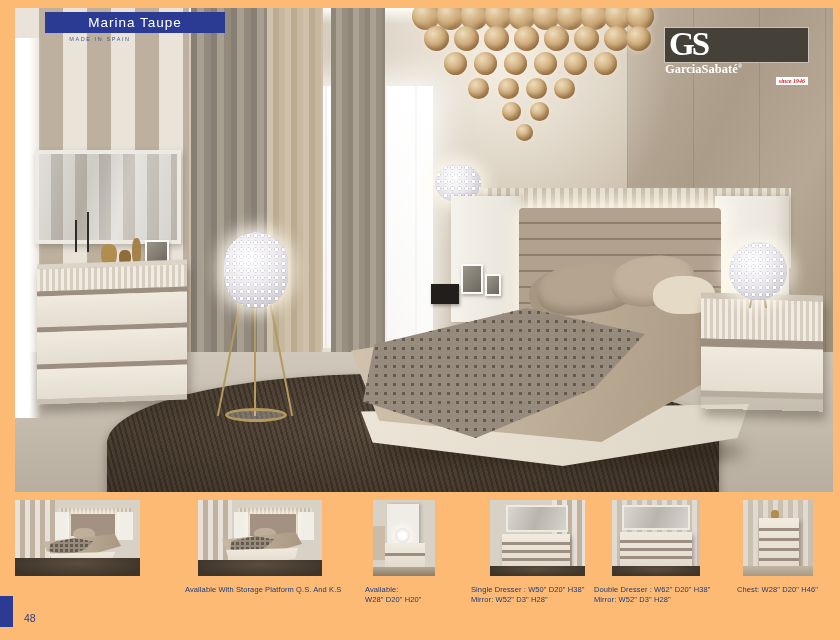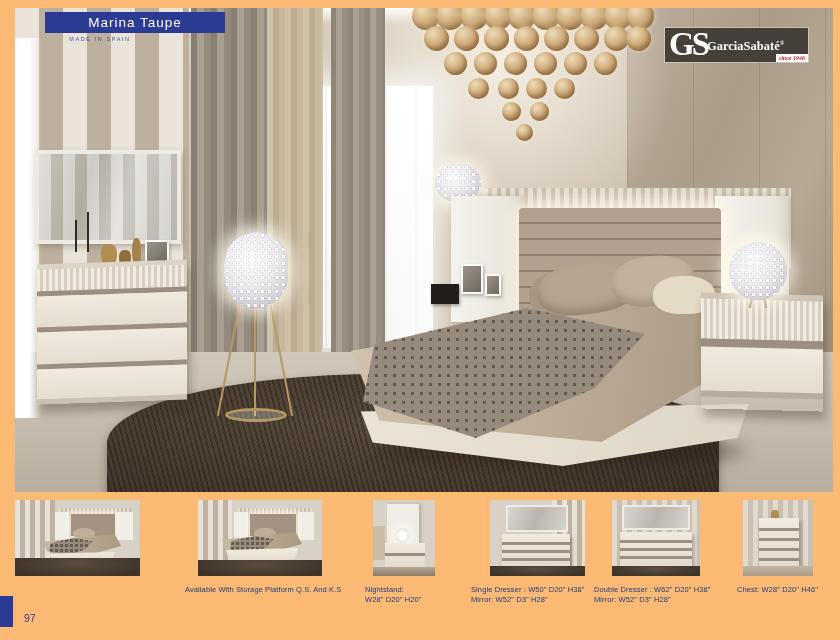--- a/index.html
+++ b/index.html
@@ -101,21 +101,21 @@
       background:radial-gradient(circle at 35% 30%,#eedcba 0%,#d4b384 40%,#b98f5c 75%,#97713f 100%);
       box-shadow:inset -2px -3px 4px rgba(90,60,25,.4),0 0 6px rgba(255,240,210,.5);}
 
   
   .title-box{left:45px;top:12px;width:180px;height:21px;background:var(--navy);
       display:flex;align-items:center;justify-content:center;z-index:30;}
   .title-text{color:#fff;font-size:13.5px;letter-spacing:1px;}
   .made-in{left:45px;top:36px;width:110px;text-align:center;color:var(--navy);
       font-size:5.5px;letter-spacing:1.6px;z-index:30;opacity:.85;}
   .logo{left:665px;top:28px;width:143px;height:34px;background:var(--logo-bg);
-      display:flex;align-items:stretch;z-index:30;box-shadow:0 0 0 1px rgba(255,255,255,.35);}
+      display:flex;align-items:stretch;z-index:30;box-shadow:0 0 0 1px rgba(255,255,255,.35);flex-direction:column;}
   .logo-gs{font-family:"Liberation Serif",serif;font-weight:bold;color:#fff;font-size:33px;
       line-height:32px;letter-spacing:-3px;padding-left:4px;}
   .logo-right{position:relative;flex:1;display:flex;flex-direction:column;justify-content:flex-end;}
   .logo-name{font-family:"Liberation Serif",serif;font-weight:bold;color:#fff;font-size:12.5px;
       line-height:13px;white-space:nowrap;}
   .logo-reg{font-size:6px;vertical-align:super;}
   .logo-since{align-self:flex-end;background:#fff;color:var(--logo-red);
       font-family:"Liberation Serif",serif;font-style:italic;font-weight:bold;
       font-size:6px;line-height:8px;padding:0 3px;margin-top:1px;}
 
@@ -328,30 +328,30 @@
     <div class="abs t-band" style="left:16px;top:38px;width:40px;height:3px;"></div>
     <div class="abs t-band" style="left:16px;top:48px;width:40px;height:3px;"></div>
     <div class="abs t-band" style="left:16px;top:58px;width:40px;height:3px;"></div>
     <div class="abs" style="left:0;top:66px;width:70px;height:10px;background:linear-gradient(180deg,#c2b6a3,#a99a84);"></div>
   </div>
 
   <div class="abs caption" style="left:185px;">
     <div>Available With Storage Platform Q.S. And K.S</div>
   </div>
   <div class="abs caption" style="left:365px;">
-    <div>Nightstand:</div>
+    <div>Available:</div>
     <div>W28" D20" H20"</div>
   </div>
   <div class="abs caption" style="left:471px;">
     <div>Single Dresser : W50" D20" H38"</div>
     <div>Mirror: W52" D3" H28"</div>
   </div>
   <div class="abs caption" style="left:594px;">
     <div>Double Dresser : W62" D20" H38"</div>
     <div>Mirror: W52" D3" H28"</div>
   </div>
   <div class="abs caption" style="left:737px;">
     <div>Chest: W28" D20" H46"</div>
   </div>
 
   <div class="abs page-tab"></div>
-  <div class="abs page-num">97</div>
+  <div class="abs page-num">48</div>
 </div>
 
 </body></html>

